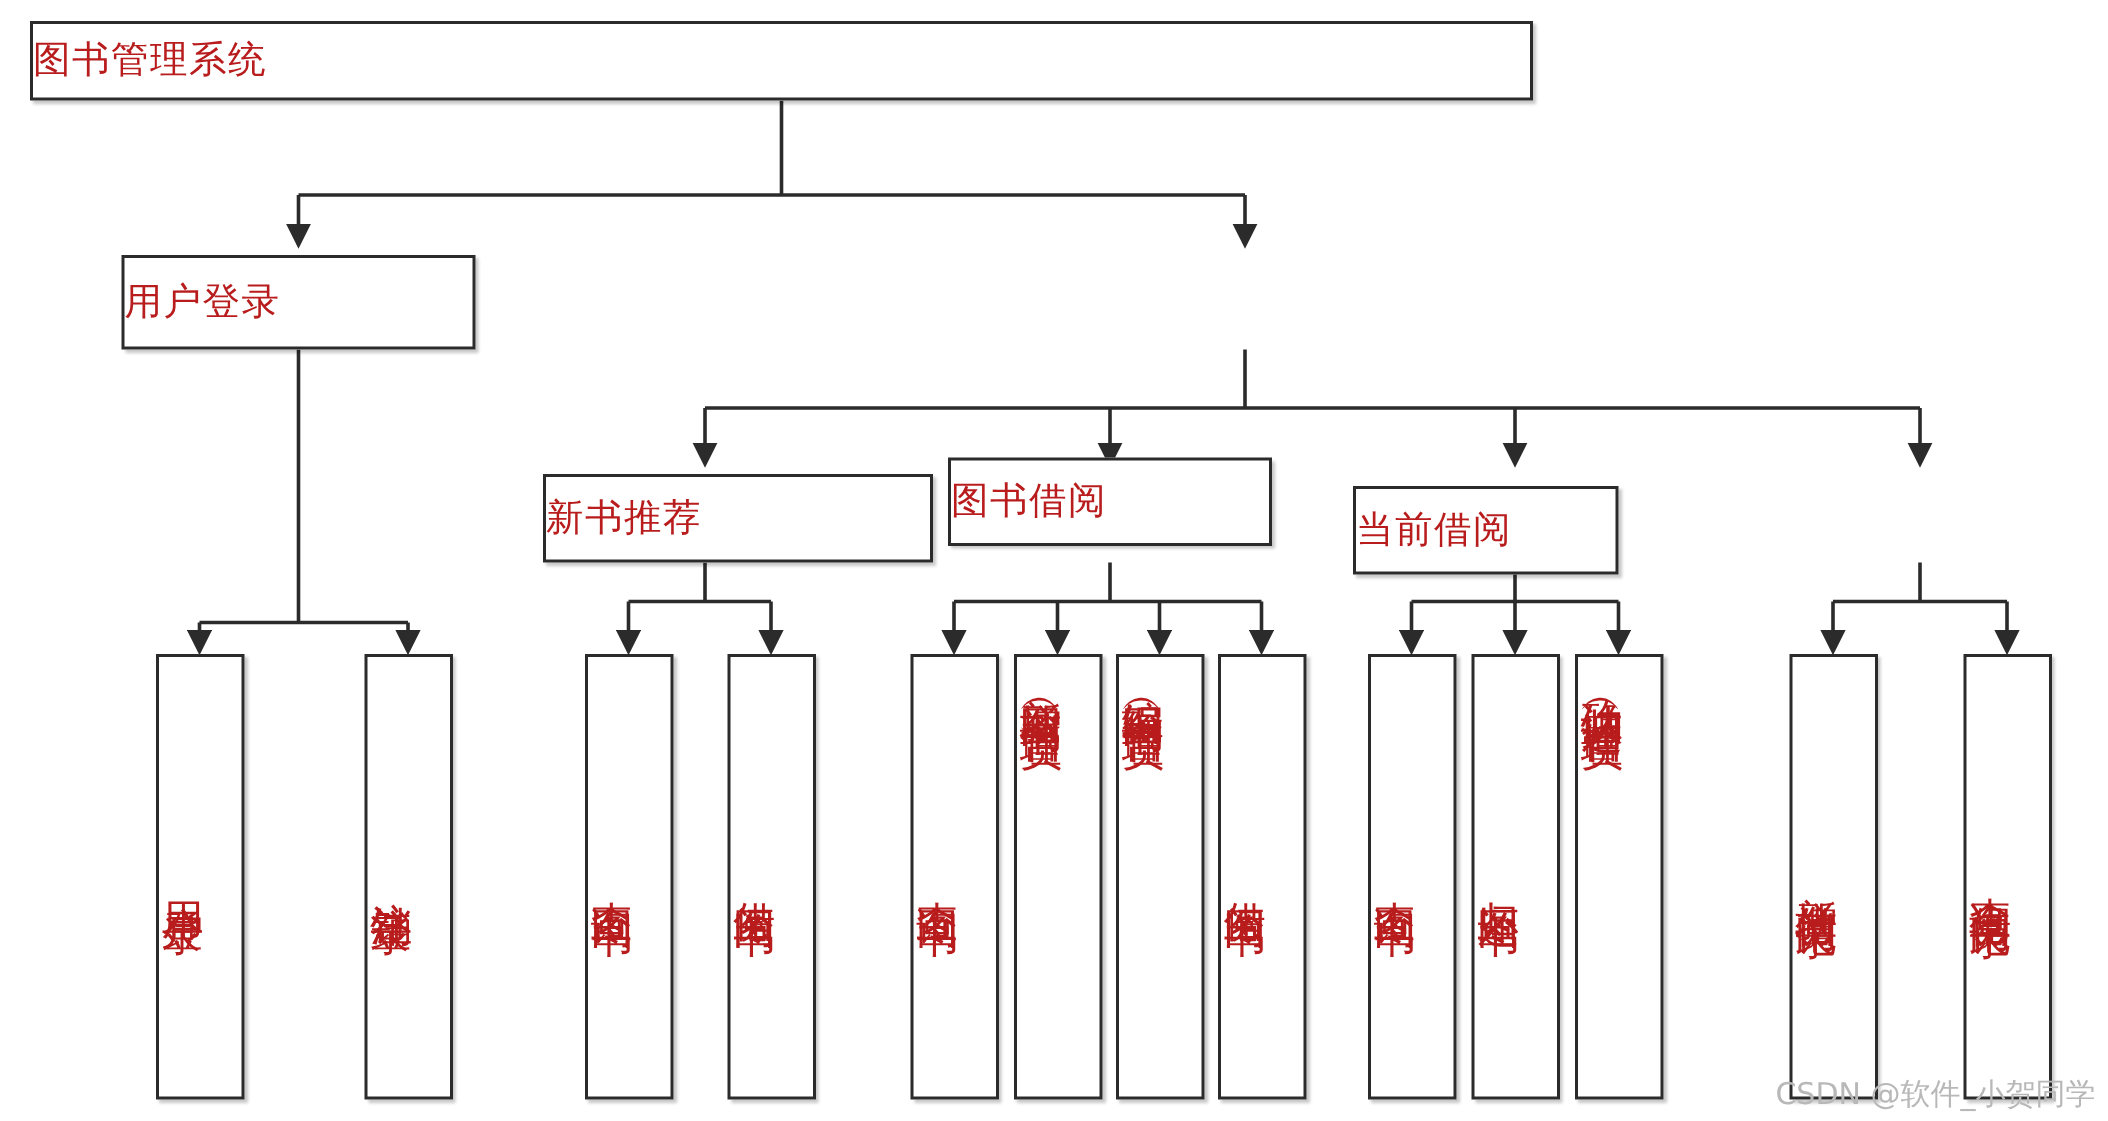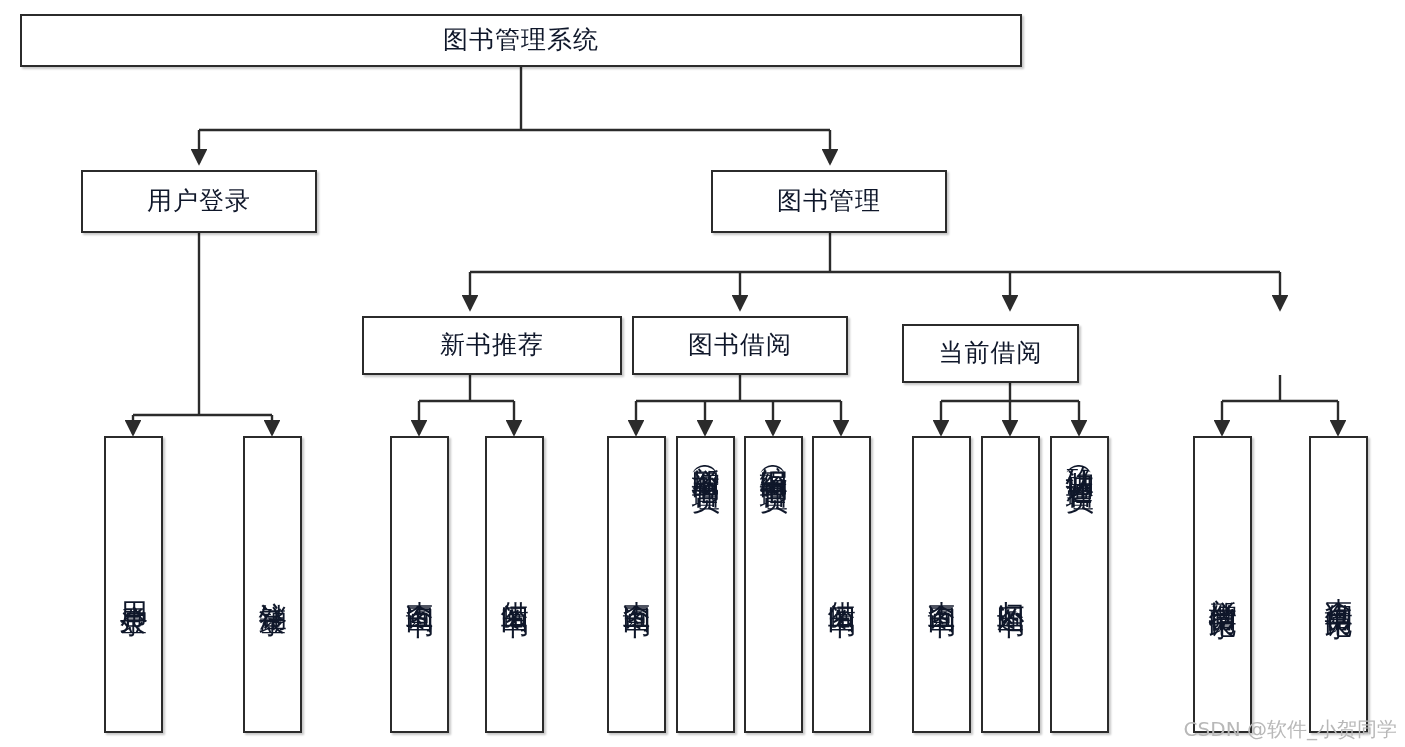--- a/index.html
+++ b/index.html
@@ -26,22 +26,21 @@
     pointer-events: none;
   }
   .node {
     position: absolute;
     box-sizing: border-box;
     background: #ffffff;
     border: 2px solid #2b2b2b;
     box-shadow: 2px 2px 2px rgba(0,0,0,0.22);
     display: flex;
     align-items: center;
-    justify-content: center;
-    color: #0f172a;
+    color: #b91c1c;
   }
   .node .lbl {
     display: block;
     text-align: center;
     line-height: 1.05;
     white-space: nowrap;
   }
   
   .node.h .lbl {
     font-size: 25px;
@@ -133,28 +132,25 @@
     </g>
   </svg>
 
   <div class="node h root" style="left:20px; top:14px; width:1002px; height:53px;">
     <span class="lbl">图书管理系统</span>
   </div>
 
   <div class="node h" style="left:81px; top:170px; width:236px; height:63px;">
     <span class="lbl">用户登录</span>
   </div>
-  <div class="node h" style="left:711px; top:170px; width:236px; height:63px;">
-    <span class="lbl">图书管理</span>
-  </div>
 
   <div class="node h" style="left:362px; top:316px; width:260px; height:59px;">
     <span class="lbl">新书推荐</span>
   </div>
-  <div class="node h" style="left:632px; top:316px; width:216px; height:59px;">
+  <div class="node h" style="left:632px; top:305px; width:216px; height:59px;">
     <span class="lbl">图书借阅</span>
   </div>
   <div class="node h" style="left:902px; top:324px; width:177px; height:59px;">
     <span class="lbl">当前借阅</span>
   </div>
 
   <div class="node v mid" style="left:104px; top:436px; width:59px; height:297px;">
     <span class="lbl">用户登录</span>
   </div>
   <div class="node v mid" style="left:243px; top:436px; width:59px; height:297px;">

